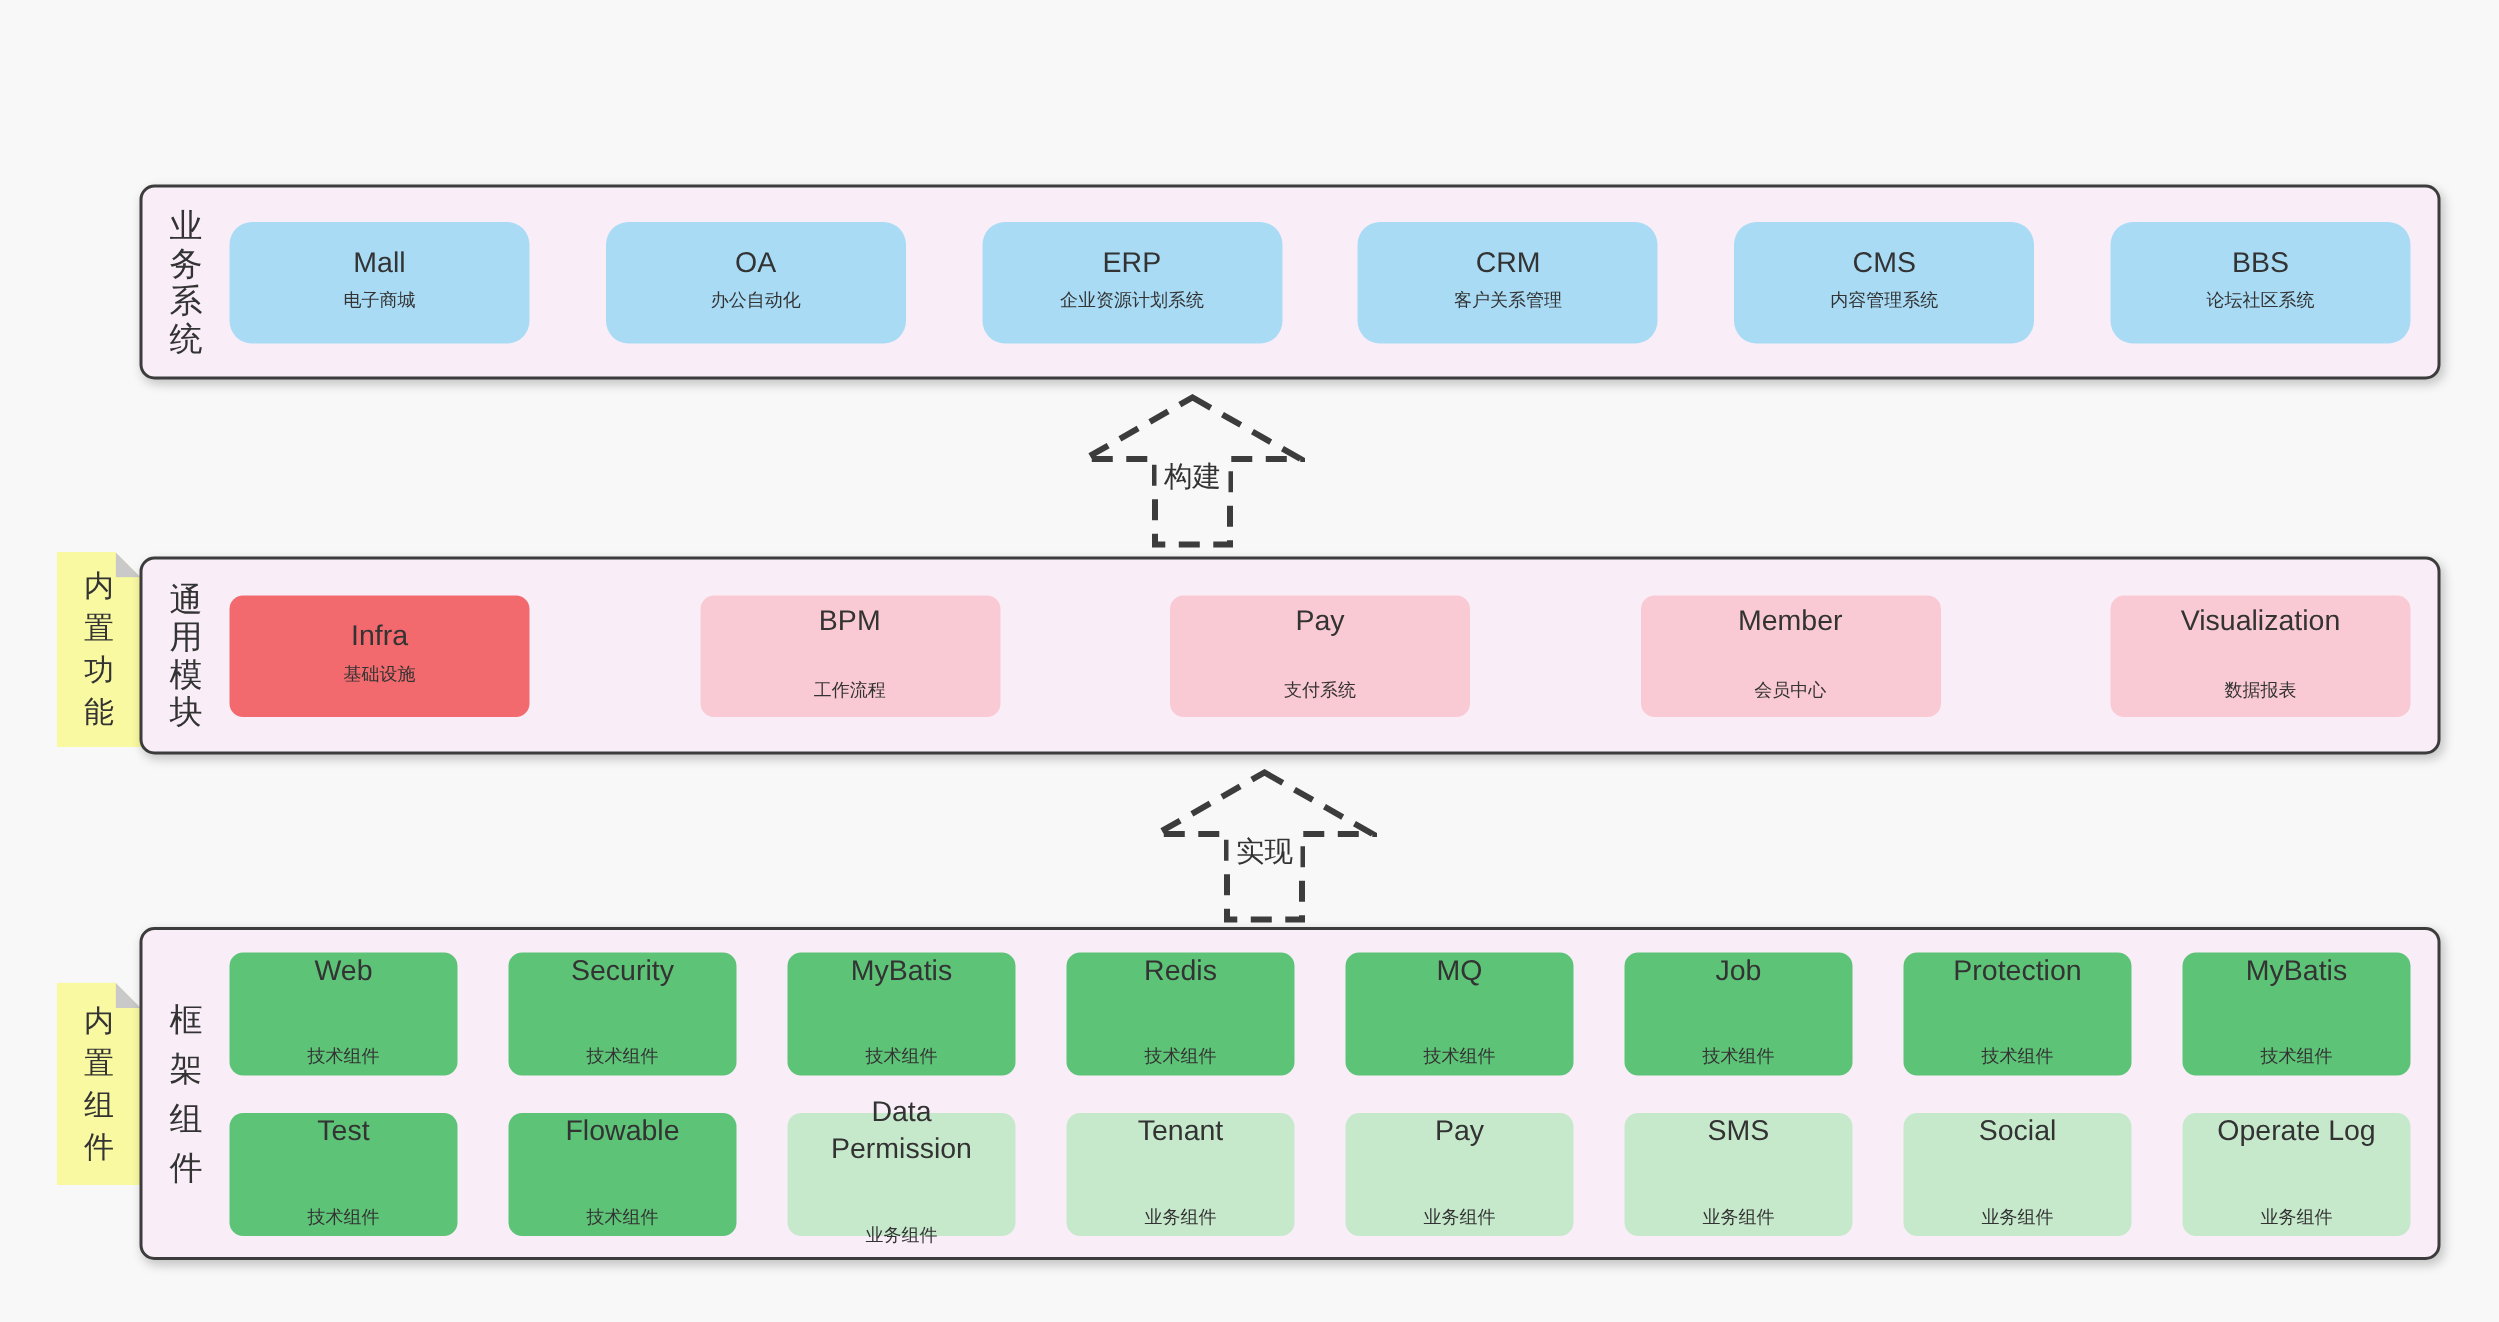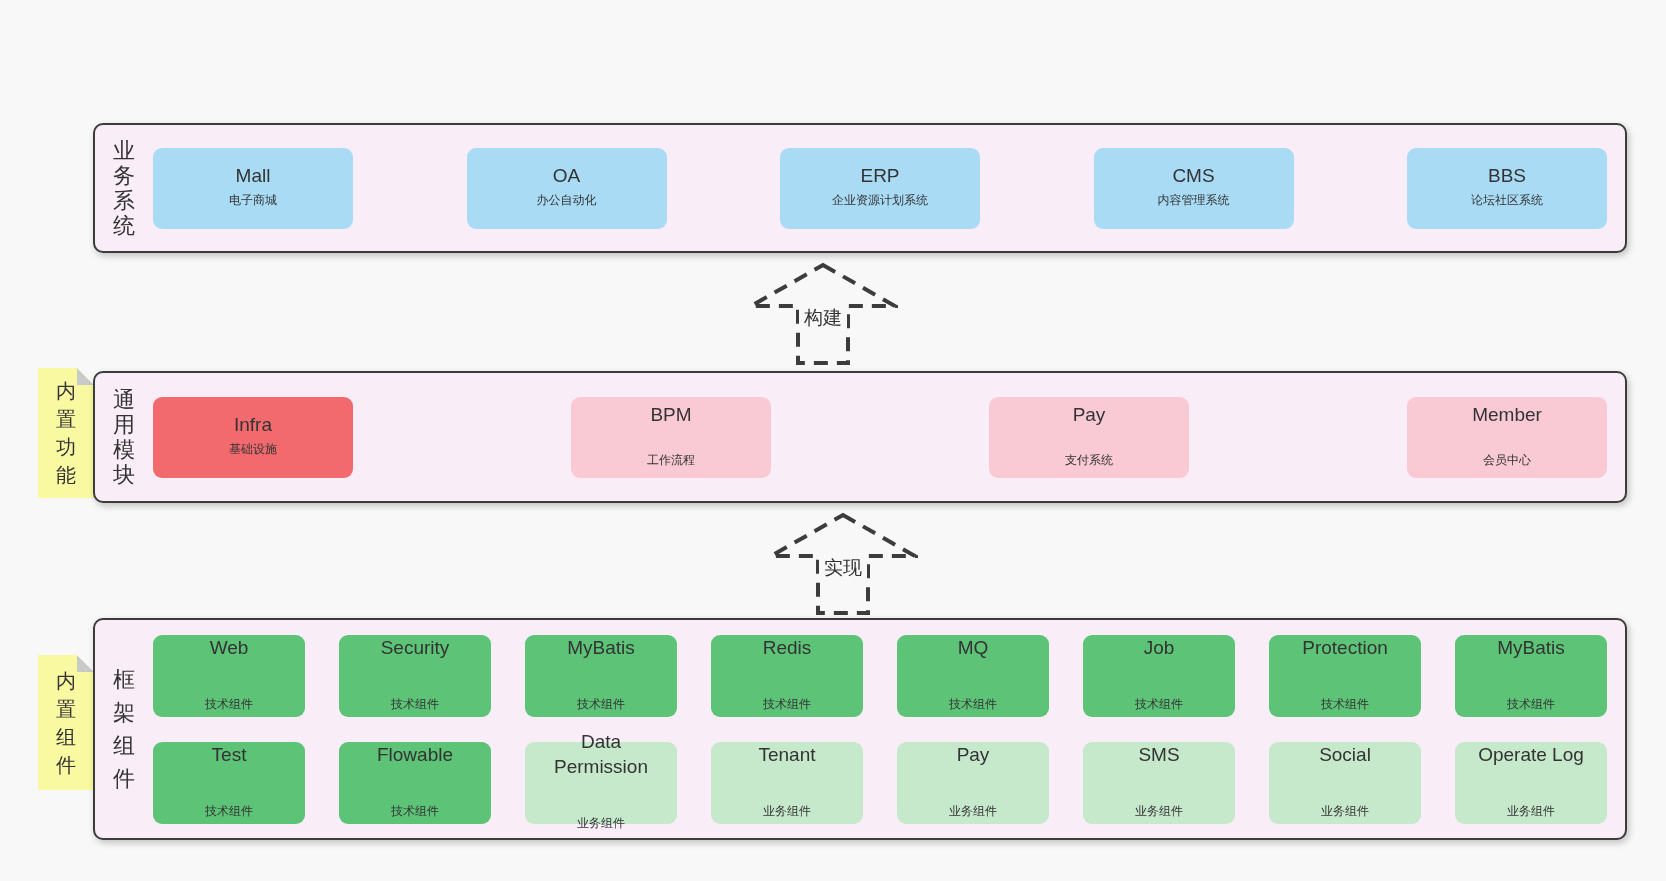--- a/index.html
+++ b/index.html
@@ -57,29 +57,29 @@
   
   .box {
     box-sizing:border-box; width:200px; height:81px; border-radius:9px;
     display:flex; flex-direction:column; align-items:center; justify-content:center;
     text-align:center; padding:0 8px;
   }
   .band--framework .box { width:152px; height:82px;gap:32px; }
   .box .en { font-size:19px; line-height:25px; }
   .box .zh { font-size:12px; line-height:25px; }
 
-  .box--blue        { background:var(--blue,#a9dbf5); }
+  .box--blue        { background:var(--blue,#a9dbf5);border-radius:15px; }
   .box--red         { background:var(--red,#f26a6d); }
   .box--pink        { background:var(--pink,#facad4);gap:21px; }
   .box--green       { background:var(--green,#5dc377); }
   .box--light_green { background:var(--light-green,#c6e9cc); }
 
   
   .arrow { position:absolute; width:150px; height:104px; z-index:1; }
-  .arrow--1 { left:748px; top:262px;text-align:center; }
+  .arrow--1 { left:720px; top:262px;text-align:center; }
   .arrow--2 { left:768px; top:512px; }
   .arrow svg { display:block; width:150px; height:104px; }
   .arrow-label {
     position:absolute; top:42px; left:50%; transform:translateX(-50%);
     background:var(--page-bg,#f8f8f8); padding:1px 5px;
     font-size:19px; white-space:nowrap;
   }
 </style>
 </head>
 <body>
@@ -118,20 +118,24 @@
           </div>
           <div class="box box--blue">
             <div class="en">OA</div>
             <div class="zh">办公自动化</div>
           </div>
           <div class="box box--blue">
             <div class="en">ERP</div>
             <div class="zh">企业资源计划系统</div>
           </div>
           <div class="box box--blue">
+            <div class="en">CRM</div>
+            <div class="zh">客户关系管理</div>
+          </div>
+          <div class="box box--blue">
             <div class="en">CMS</div>
             <div class="zh">内容管理系统</div>
           </div>
           <div class="box box--blue">
             <div class="en">BBS</div>
             <div class="zh">论坛社区系统</div>
           </div>
         </div>
       </div>
   </div>
@@ -161,20 +165,24 @@
             <div class="zh">工作流程</div>
           </div>
           <div class="box box--pink">
             <div class="en">Pay</div>
             <div class="zh">支付系统</div>
           </div>
           <div class="box box--pink">
             <div class="en">Member</div>
             <div class="zh">会员中心</div>
           </div>
+          <div class="box box--pink">
+            <div class="en">Visualization</div>
+            <div class="zh">数据报表</div>
+          </div>
         </div>
       </div>
   </div>
 
   <div class="arrow arrow--2">
     <svg viewBox="0 0 150 104">
       <path d="M75 3 L147 44 L100 44 L100 101 L50 101 L50 44 L3 44 Z" fill="none" stroke="#3c3c3c" stroke-width="4" stroke-dasharray="14 9"></path>
     </svg>
     <span class="arrow-label">实现</span>
   </div>

